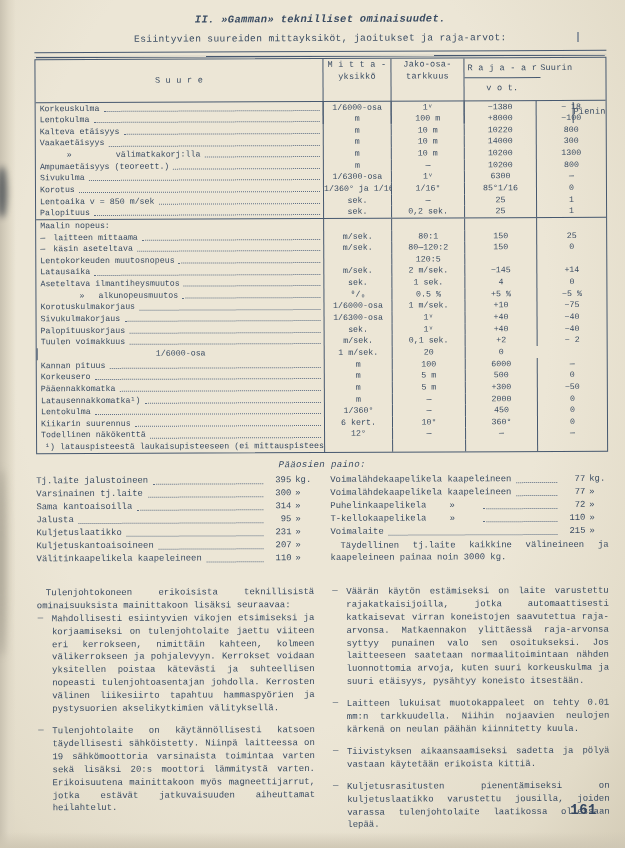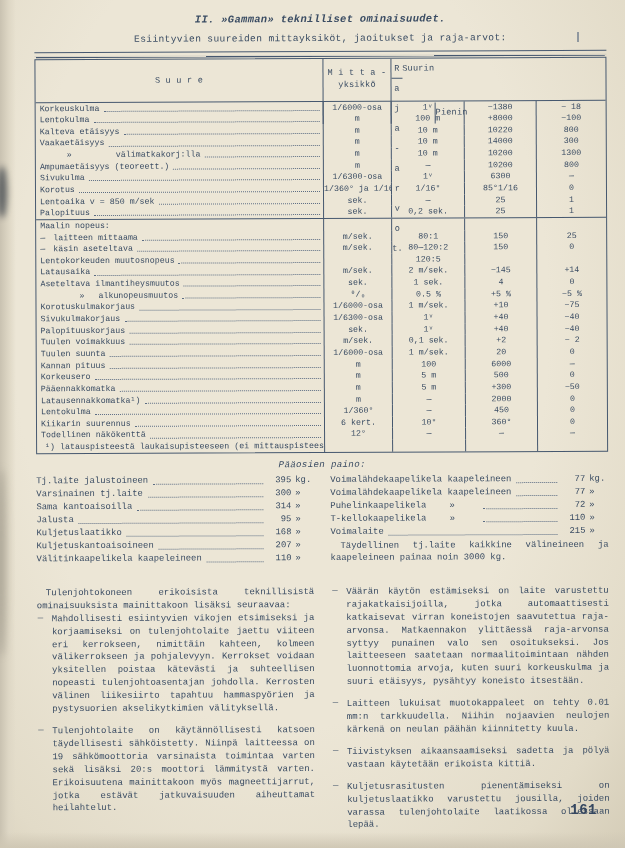--- a/index.html
+++ b/index.html
@@ -25,21 +25,21 @@
   .title { text-align:center; font-style:italic; font-weight:bold; font-size:10.5px; letter-spacing:.3px; }
   .subtitle { text-align:center; font-size:9.6px; letter-spacing:.35px; margin-top:8px; }
 
   .rule-double { margin-top:7px; height:2.5px; border-top:1.7px solid #465870; border-bottom:1px solid #46587021; box-shadow:0 2.5px 0 -1.6px #465870; }
 
   .dtable { border:1px solid #46586f; border-top:1px solid #46586f; margin-top:2px; font-size:8.3px; }
   .thead { display:grid; grid-template-columns:287px 68px 73px 142px; height:42px;
     border-bottom:1px solid #46586f; letter-spacing:.2px; font-size:8.6px; }
   .hc { border-left:1px solid #46586f; text-align:center; }
   .hc:first-child { border-left:none; line-height:42px; }
-  .hc2l { padding-top:8px; line-height:12px; }
+  .hc2l { line-height:12px; }
   .h-raja { display:flex; flex-direction:row; }
   .h-raja-label { height:19px; line-height:20px; border-bottom:1px solid #46586f; text-align:center; }
   .h-raja-sub { flex:1; display:flex; }
   .h-sub { flex:1; line-height:21px; }
   .h-sub + .h-sub { border-left:1px solid #46586f;margin-top:44px; }
 
   .trow { display:grid; grid-template-columns:287px 68px 73px 72px 1fr; height:11.65px; line-height:11.6px; }
   .gsep { border-top:1px solid #46586f; }
   .c { overflow:hidden; white-space:nowrap; }
   .c1 { display:flex; padding-left:4px; }
@@ -87,20 +87,24 @@
 
     <div class="rule-double"></div>
 
     <div class="dtable">
       <div class="thead">
         <div class="hc">S u u r e</div>
         <div class="hc hc2l">
           <div>M i t t a -</div>
           <div>yksikkö</div>
         </div>
+        <div class="hc hc2l">
+          <div>Jako-osa-</div>
+          <div>tarkkuus</div>
+        </div>
         <div class="hc h-raja">
           <div class="h-raja-label">R a j a - a r v o t.</div>
           <div class="h-raja-sub">
             <div class="h-sub">Suurin</div>
             <div class="h-sub">Pienin</div>
           </div>
         </div>
       </div>
       <div id="table-body">
           <div class="trow">
@@ -310,24 +314,20 @@
             <div class="c c1">
               <span class="lab">Tuulen voimakkuus</span>
               <span class="dots"></span>
             </div>
             <div class="c cn">m/sek.</div>
             <div class="c cn">0,1 sek.</div>
             <div class="c cn">+2</div>
             <div class="c cn">− 2</div>
           </div>
           <div class="trow">
-            <div class="c c1">
-              <span class="lab">Tuulen suunta</span>
-              <span class="dots"></span>
-            </div>
             <div class="c cn">1/6000-osa</div>
             <div class="c cn">1 m/sek.</div>
             <div class="c cn">20</div>
             <div class="c cn">0</div>
           </div>
           <div class="trow">
             <div class="c c1">
               <span class="lab">Kannan pituus</span>
               <span class="dots"></span>
             </div>
@@ -431,21 +431,21 @@
           </div>
           <div class="wrow">
             <span>Jalusta</span>
             <span class="wdots"></span>
             <span class="wval">95</span>
             <span class="wunit">»</span>
           </div>
           <div class="wrow">
             <span>Kuljetuslaatikko</span>
             <span class="wdots"></span>
-            <span class="wval">168</span>
+            <span class="wval">231</span>
             <span class="wunit">»</span>
           </div>
           <div class="wrow">
             <span>Kuljetuskantoaisoineen</span>
             <span class="wdots"></span>
             <span class="wval">207</span>
             <span class="wunit">»</span>
           </div>
           <div class="wrow">
             <span>Välitinkaapelikela kaapeleineen</span>

